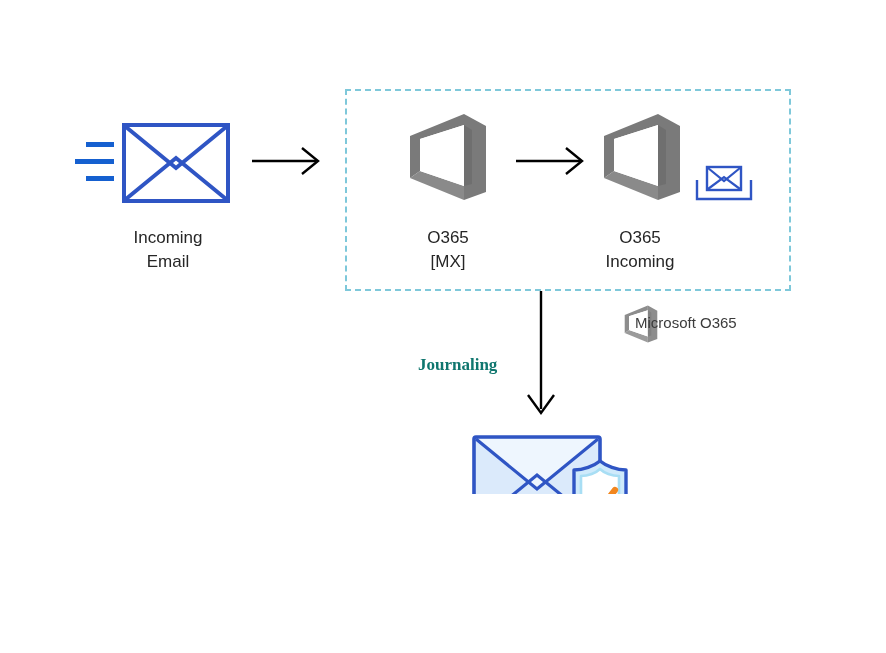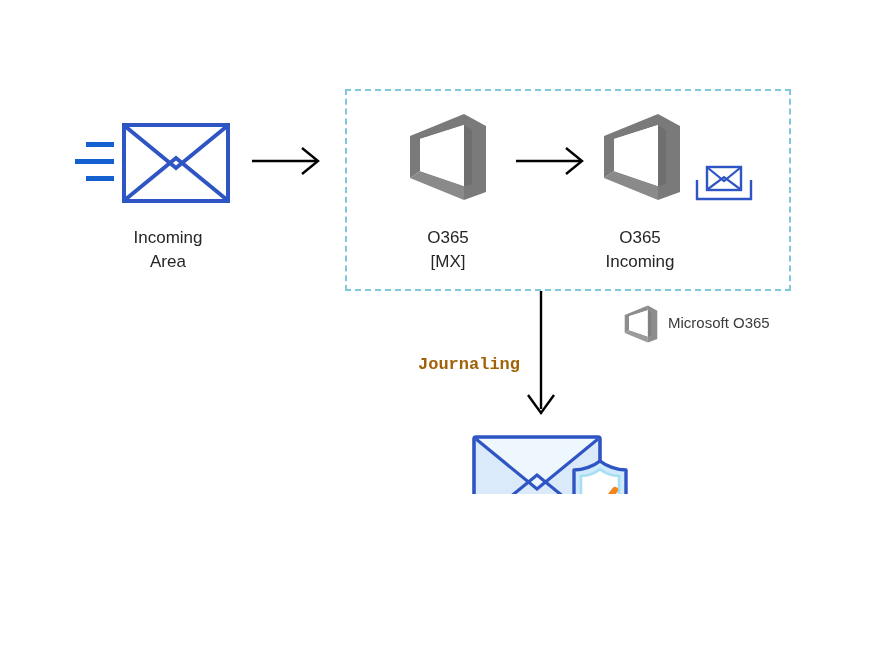--- a/index.html
+++ b/index.html
@@ -22,24 +22,24 @@
   
   .caption {
     text-align: center;
     color: #262626;
     font-size: 17px;
     line-height: 24px;
     font-family: "Liberation Sans", sans-serif;
     white-space: pre;
   }
   .journal-label {
-    color: #a16207;
+    color: #0f766e;
     font-size: 17px;
     font-weight: bold;
-    font-family: Liberation Mono, monospace;
+    font-family: Liberation Serif, serif;
     white-space: nowrap;
   }
   .legend-label {
     color: #3b3b3b;
     font-size: 15px;
     font-family: "Liberation Sans", sans-serif;
     white-space: nowrap;
   }
 
   
@@ -64,21 +64,21 @@
       <rect x="16" y="27" width="28" height="5" fill="#1560d0"></rect>
       <rect x="5" y="44" width="39" height="5" fill="#1560d0"></rect>
       <rect x="16" y="61" width="28" height="5" fill="#1560d0"></rect>
 
       <rect x="54" y="10" width="104" height="76" fill="#ffffff" stroke="#2f55c4" stroke-width="4"></rect>
 
       <path d="M56 12 L106 53 L156 12" fill="none" stroke="#2f55c4" stroke-width="4" stroke-linejoin="miter"></path>
       <path d="M56 84 L106 43 L156 84" fill="none" stroke="#2f55c4" stroke-width="4" stroke-linejoin="miter"></path>
     </svg>
   </div>
-  <div class="abs caption" style="left:88px; top:226px; width:160px;"><span>Incoming</span><br><span>Area</span></div>
+  <div class="abs caption" style="left:88px; top:226px; width:160px;"><span>Incoming</span><br><span>Email</span></div>
 
   <div class="abs" style="left:252px; top:145px; width:72px; height:32px;">
     <svg width="72" height="32" viewBox="0 0 72 32">
       <line x1="0" y1="16" x2="64" y2="16" stroke="#000000" stroke-width="2.4"></line>
       <path d="M50 3 L66 16 L50 29" fill="none" stroke="#000000" stroke-width="2.4" stroke-linecap="butt" stroke-linejoin="miter"></path>
     </svg>
   </div>
 
   <div class="abs" style="left:404px; top:108px; width:88px; height:98px;">
     <svg width="88" height="98" viewBox="0 0 88 98">
@@ -130,21 +130,21 @@
 
   <div class="abs" style="left:620px; top:303px; width:42px; height:42px;">
     <svg width="42" height="42" viewBox="0 0 88 98" preserveAspectRatio="xMidYMid meet">
       <path d="M60 6 L82 18 L82 84 L60 92 Z" fill="#8d8d8d"></path>
       <path d="M60 6 L6 28 L6 70 L16 63 L16 31 L60 17 Z" fill="#8d8d8d"></path>
       <path d="M6 70 L60 92 L60 78 L16 63 Z" fill="#9b9b9b"></path>
       <path d="M16 31 L60 17 L60 78 L16 63 Z" fill="#ffffff"></path>
       <path d="M60 17 L68 22 L68 76 L60 78 Z" fill="#818181"></path>
     </svg>
   </div>
-  <div class="abs legend-label" style="left:668px; top:314px;">Microsoft O365</div>
+  <div class="abs legend-label" style="left:635px; top:314px;">Microsoft O365</div>
 
   <div class="abs" style="left:524px; top:291px; width:34px; height:130px;">
     <svg width="34" height="130" viewBox="0 0 34 130">
       <line x1="17" y1="0" x2="17" y2="118" stroke="#000000" stroke-width="2.4"></line>
       <path d="M4 104 L17 122 L30 104" fill="none" stroke="#000000" stroke-width="2.4" stroke-linecap="butt" stroke-linejoin="miter"></path>
     </svg>
   </div>
   <div class="abs journal-label" style="left:418px; top:355px;">Journaling</div>
 
   <div class="abs" style="left:470px; top:433px; width:160px; height:118px;">

